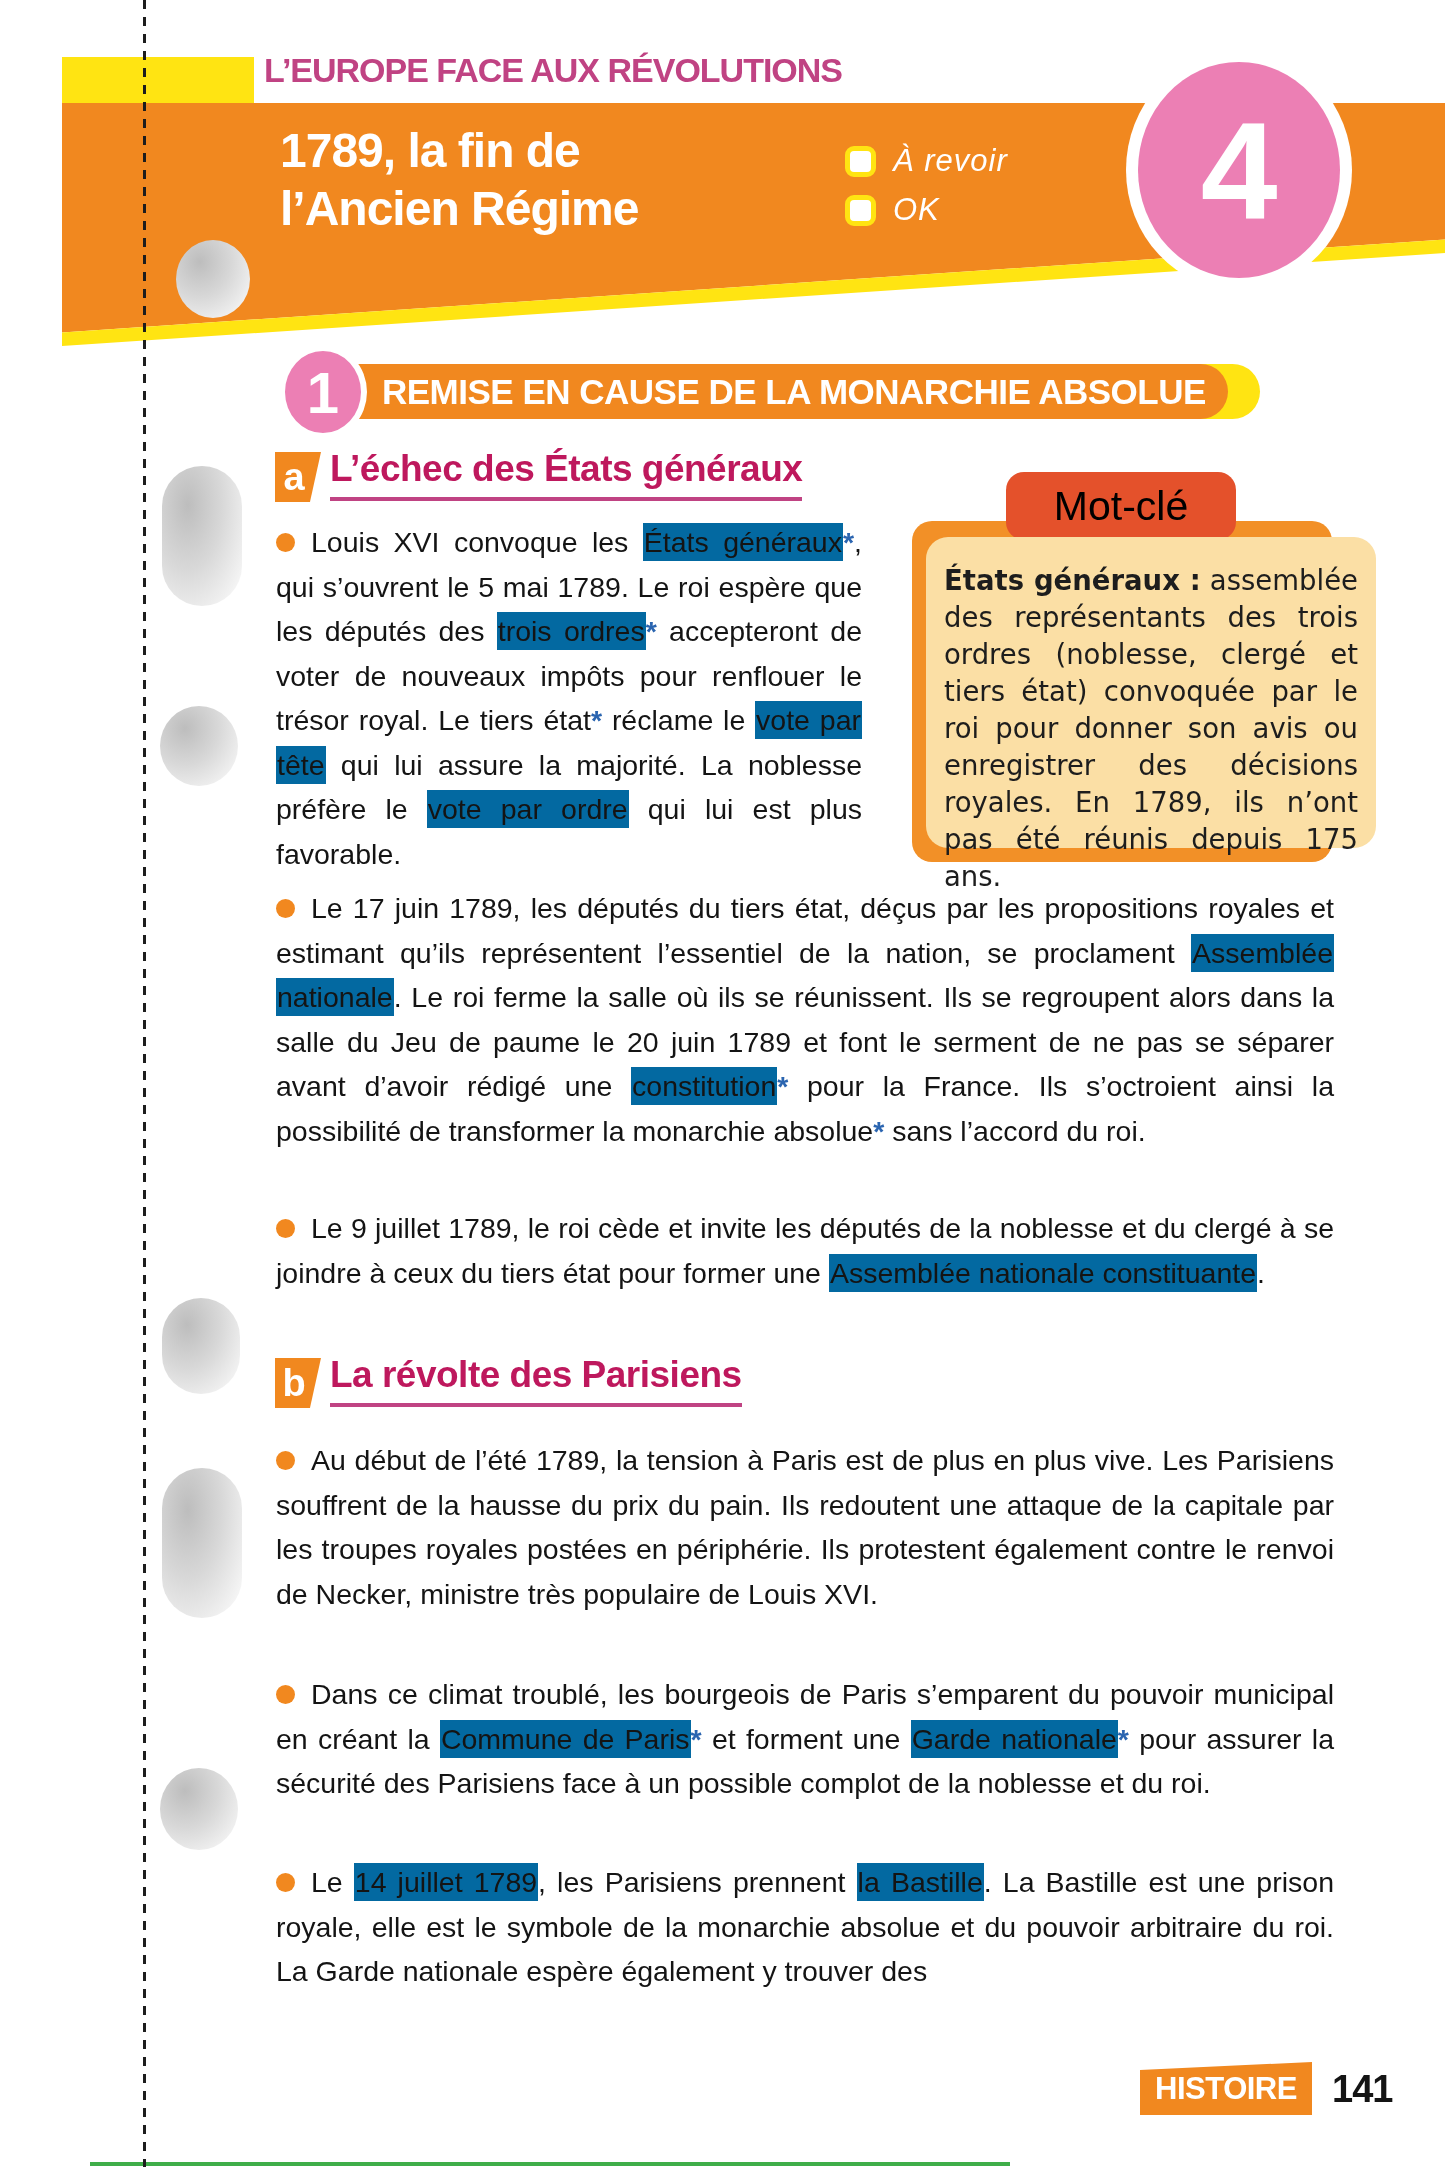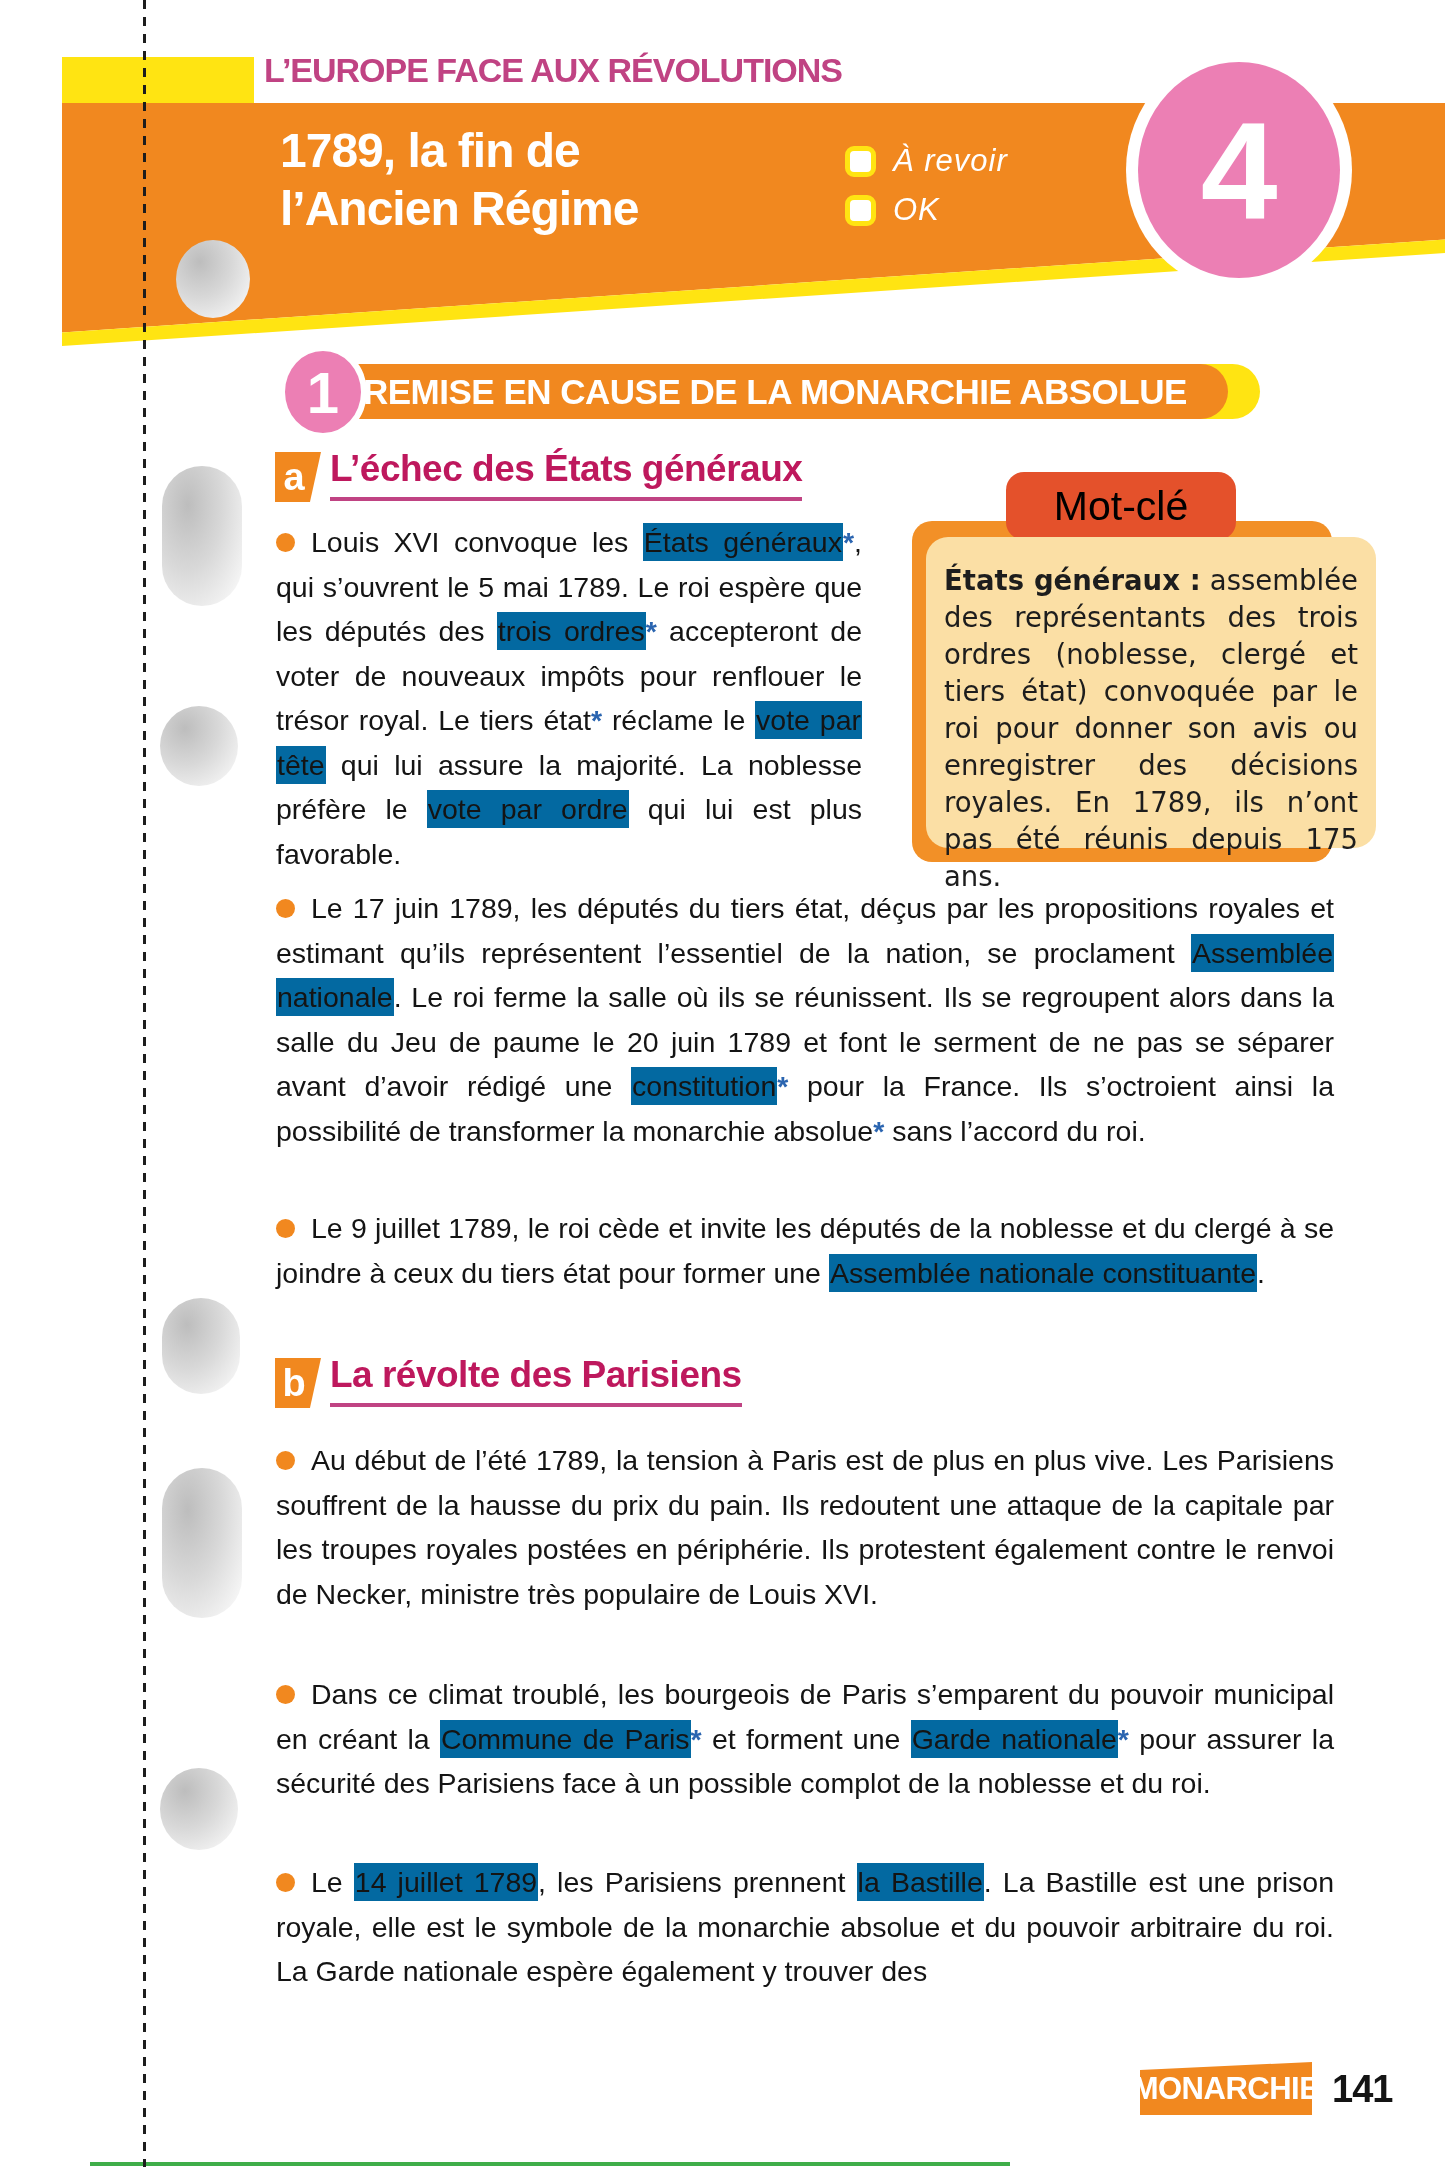--- a/index.html
+++ b/index.html
@@ -29,21 +29,21 @@
   .chapnum-ring { position:absolute; left:1126px; top:50px; width:226px; height:240px;
     background:#fff; border-radius:50%; z-index:2; }
   .chapnum { position:absolute; left:1138px; top:62px; width:202px; height:216px; background:#ec7fb4;
     border-radius:50%; z-index:3; display:flex; align-items:center; justify-content:center;
     color:#fff; font-size:138px; font-weight:bold; }
   
   .s1-cap { position:absolute; left:330px; top:364px; width:930px; height:55px;
     background:#ffe412; border-radius:0 28px 28px 0; z-index:1; }
   .s1-bar { position:absolute; left:330px; top:364px; width:898px; height:55px;
     background:#f1881f; border-radius:0 28px 28px 0; z-index:2;
-    display:flex; align-items:center; padding-left:33px; }
+    display:flex; align-items:center; padding-left:52px; }
   .s1-bar .s1-title { color:#fff; font-size:35px; font-weight:bold; letter-spacing:-0.5px; white-space:nowrap; }
   .s1-num { position:absolute; left:279px; top:345px; width:88px; height:94px; background:#ec7fb4;
     border:6px solid #fff; border-radius:50%; z-index:3; display:flex; align-items:center;
     justify-content:center; color:#fff; font-size:58px; font-weight:bold; }
   
   .sub-letter { position:absolute; width:46px; height:50px; background:#f1881f; color:#fff;
     font-size:38px; font-weight:bold; display:flex; align-items:center; justify-content:center;
     padding-right:8px; clip-path: polygon(0 0, 100% 0, 76% 100%, 0 100%); z-index:2; }
   .sub-title { position:absolute; color:#be185d; font-size:37px; font-weight:bold;
     letter-spacing:-0.5px; padding-bottom:7px; border-bottom:4px solid #c04383;
@@ -149,17 +149,17 @@
 
   <div class="hole" style="left:176px; top:240px; width:74px; height:78px; border-radius:50%;"></div>
   <div class="hole" style="left:162px; top:466px; width:80px; height:140px; border-radius:42px;"></div>
   <div class="hole" style="left:160px; top:706px; width:78px; height:80px; border-radius:50%;"></div>
   <div class="hole" style="left:162px; top:1298px; width:78px; height:96px; border-radius:40px;"></div>
   <div class="hole" style="left:162px; top:1468px; width:80px; height:150px; border-radius:42px;"></div>
   <div class="hole" style="left:160px; top:1768px; width:78px; height:82px; border-radius:50%;"></div>
 
   <div class="cutline"></div>
 
-  <div class="badge">MONARCHIE</div>
+  <div class="badge">HISTOIRE</div>
   <div class="pagenum">141</div>
   <div class="nextpage-line"></div>
 
 </div>
 
 </body></html>

